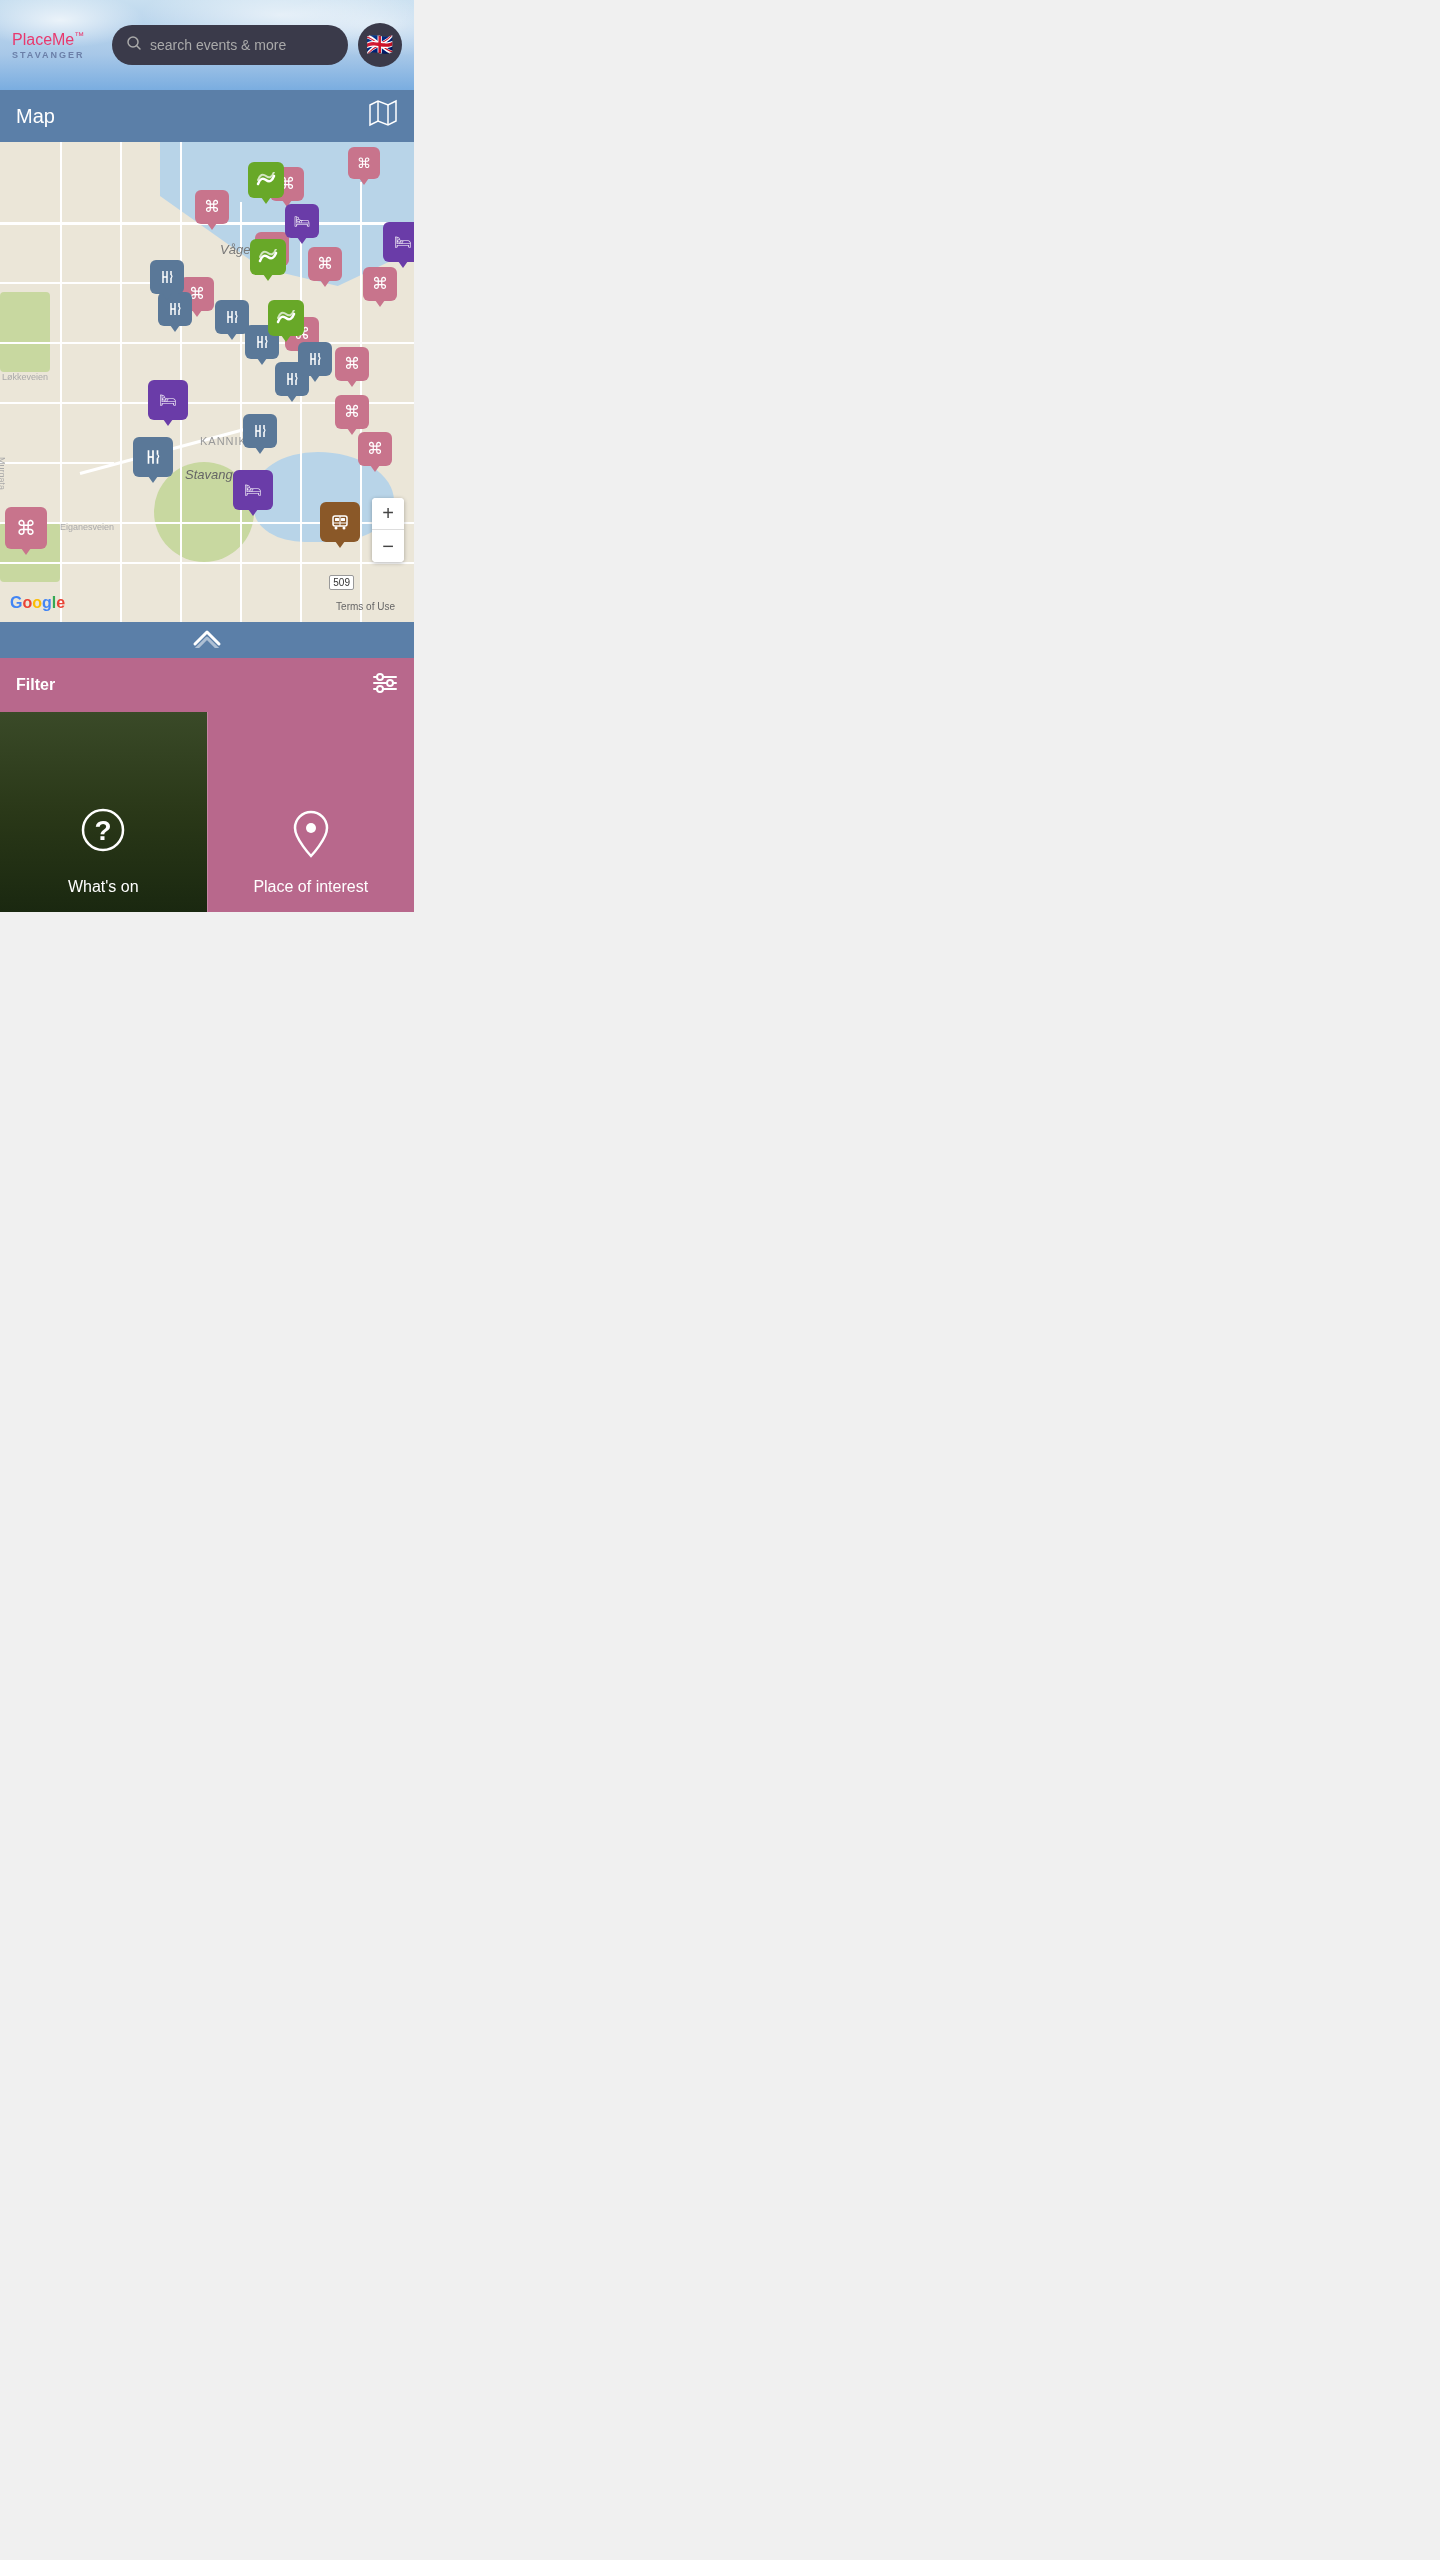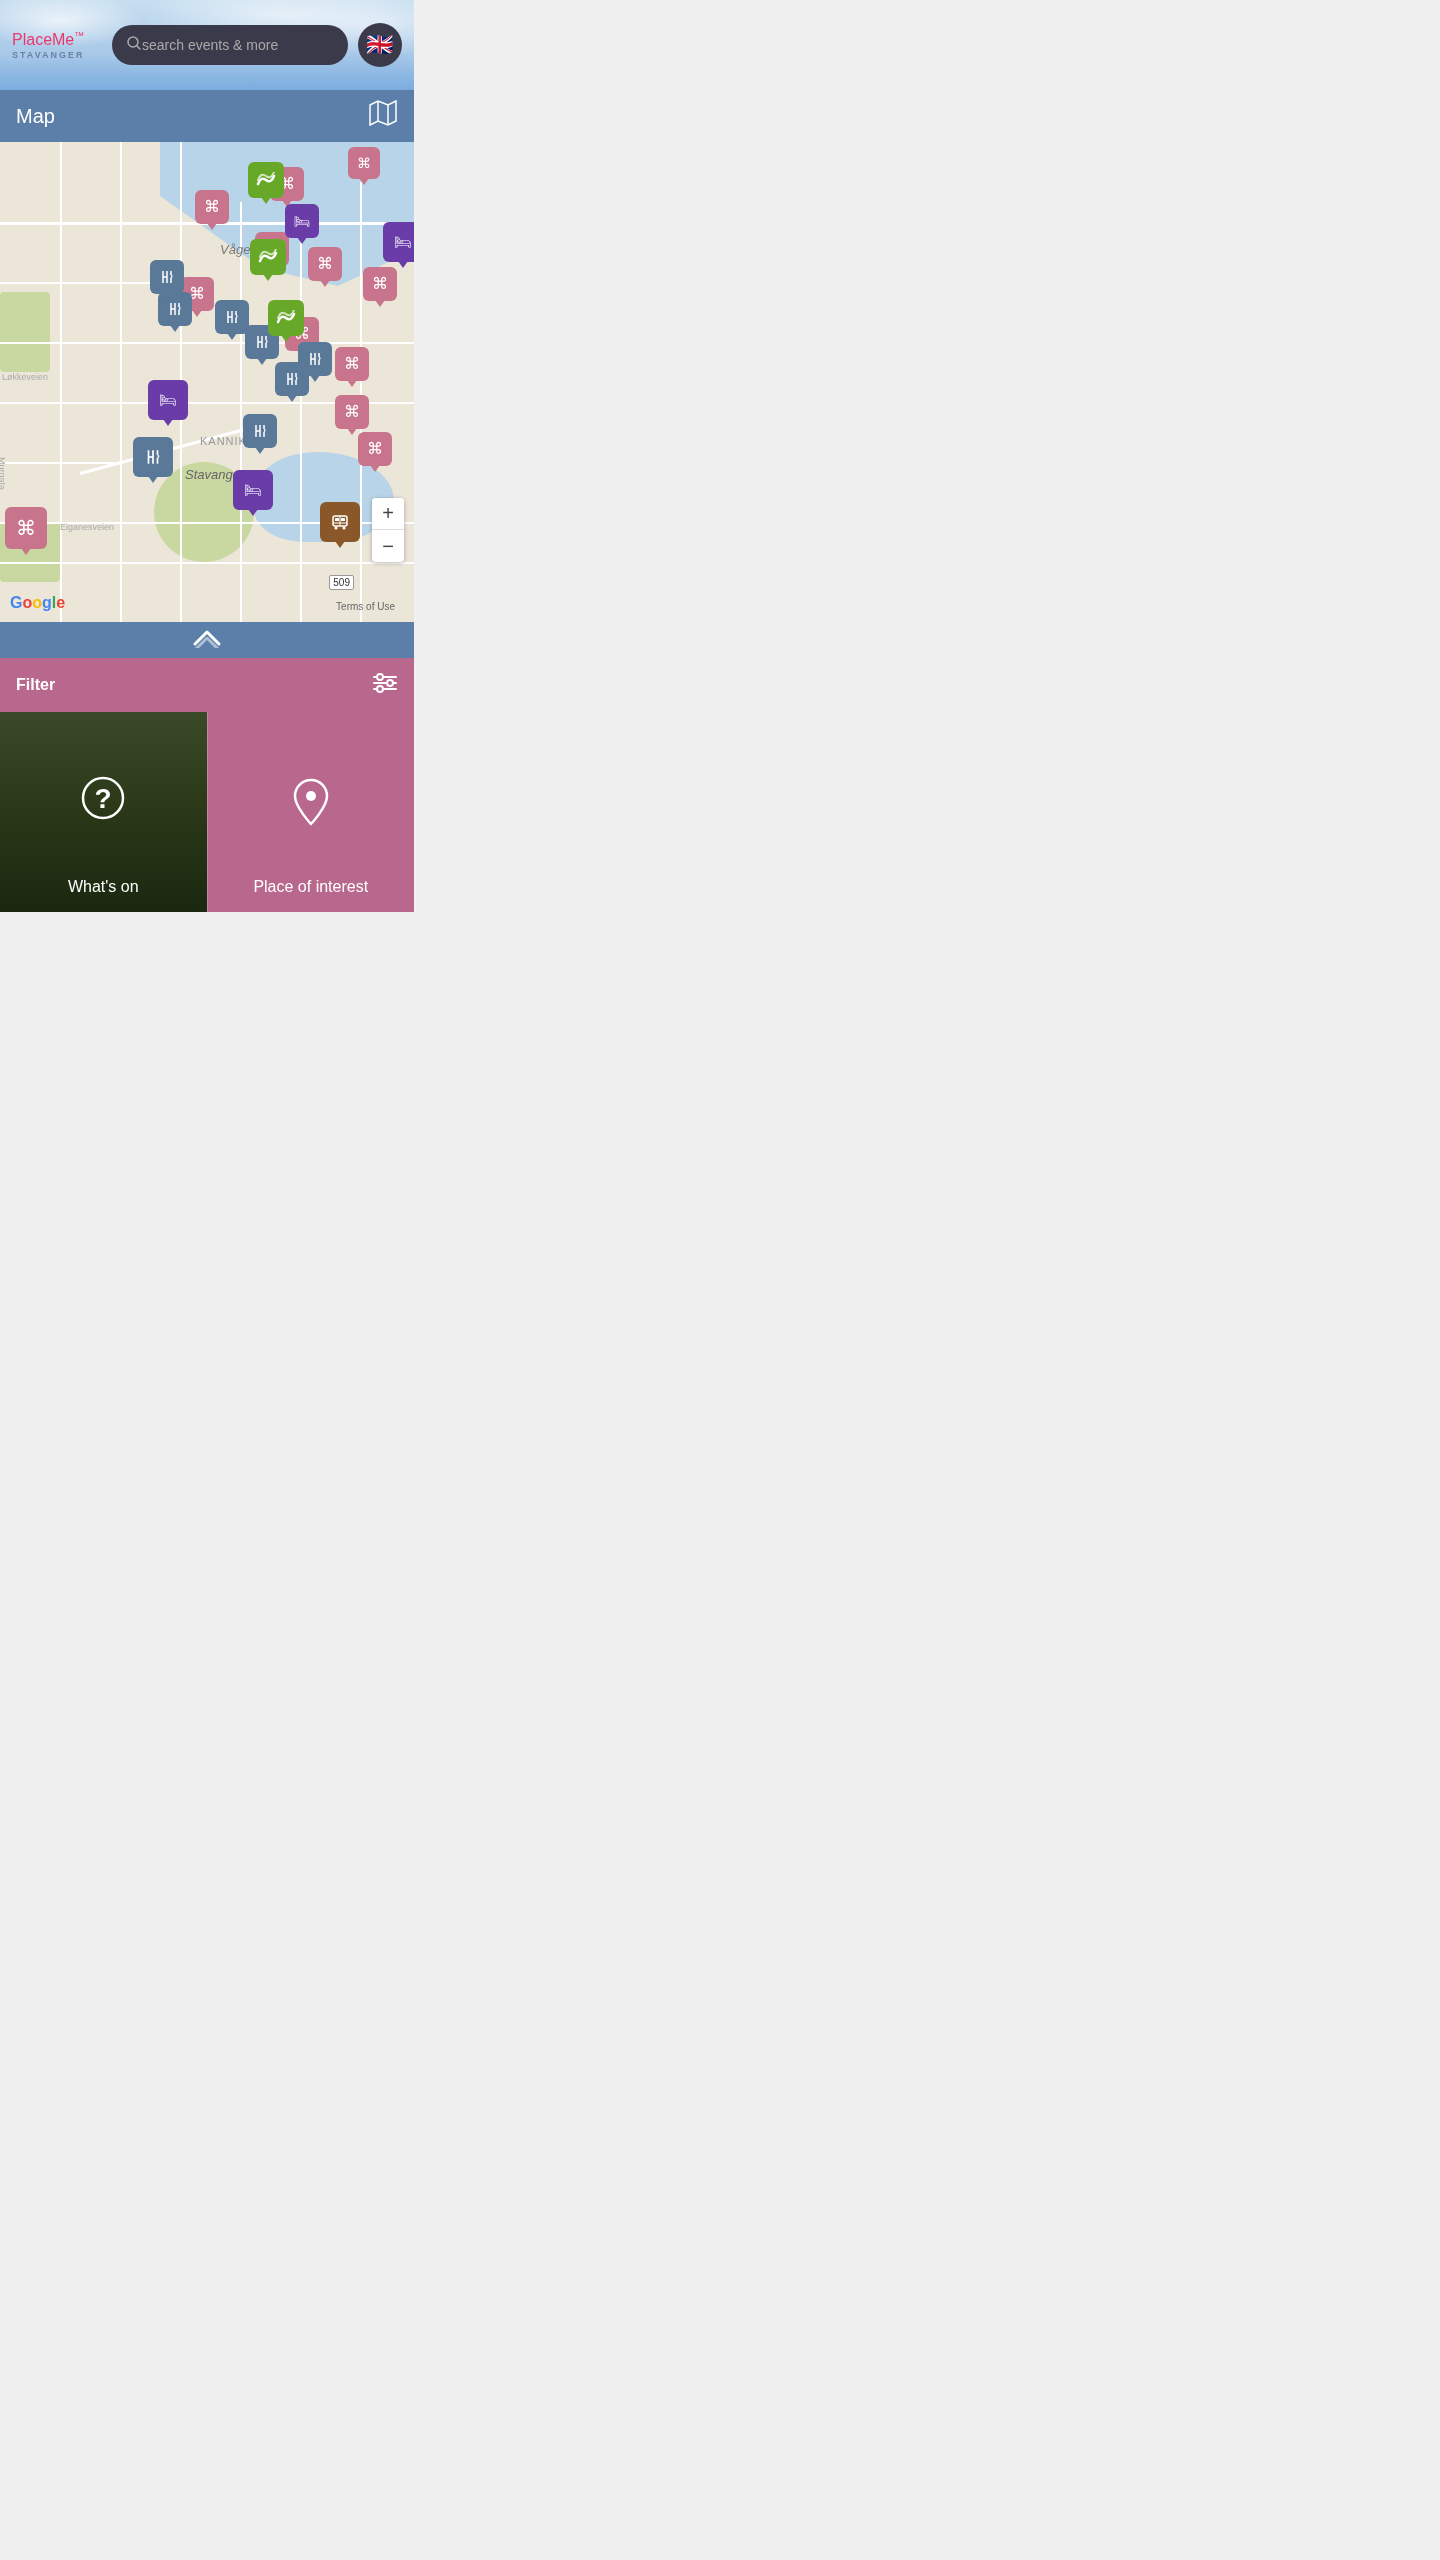--- a/index.html
+++ b/index.html
@@ -56,20 +56,21 @@
     }
 
     .search-bar {
       flex: 1;
       height: 40px;
       background: #3a3a4a;
       border-radius: 20px;
       display: flex;
       align-items: center;
       padding: 0 14px;
+      gap: 8px;
       z-index: 1;
     }
 
     .search-bar .search-icon-svg {
       color: #aaa;
       font-size: 16px;
       flex-shrink: 0;
     }
 
     .search-placeholder {
@@ -387,21 +388,20 @@
     .card-icon {
       font-size: 40px;
       color: white;
       margin-bottom: 6px;
     }
 
     .card-label {
       color: white;
       font-size: 16px;
       font-weight: 400;
-      margin-top: 32px;
     }
 
     
     .stavanger-label {
       position: absolute;
       bottom: 140px;
       left: 185px;
       font-size: 13px;
       color: #666;
       font-style: italic;

